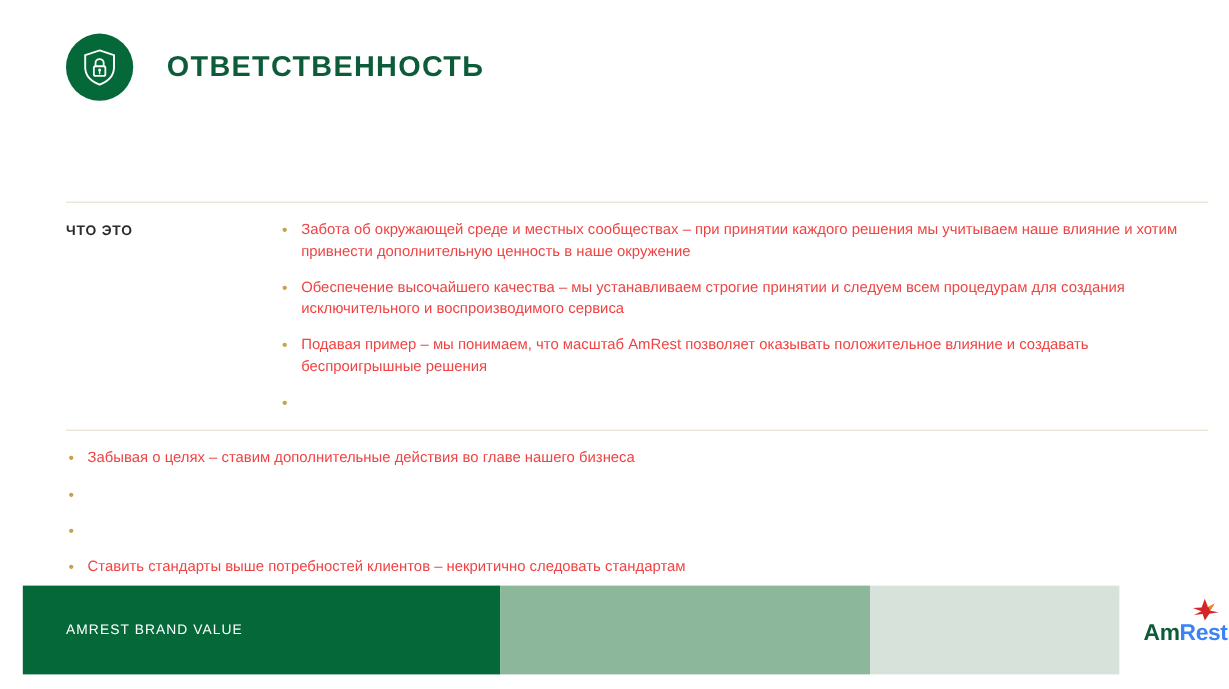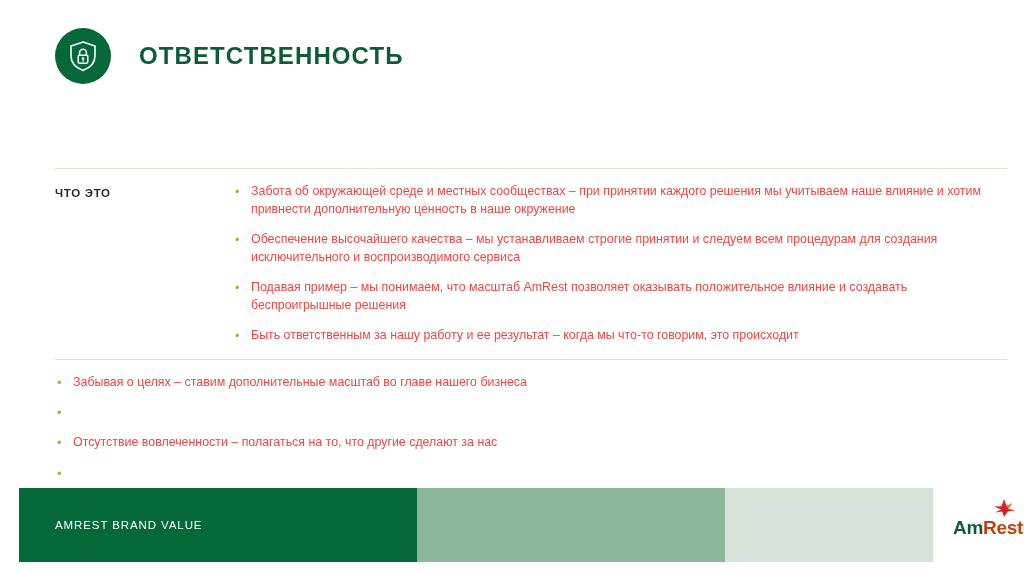--- a/index.html
+++ b/index.html
@@ -128,21 +128,21 @@
     position: relative;
     text-align: center;
     padding-top: 6px;
   }
   .logo-word {
     font-size: 19px;
     font-weight: bold;
     color: #0d5c39;
     letter-spacing: -0.3px;
   }
-  .logo-word .rest { color: #c2410c; }
+  .logo-word .rest { color: #3b82f6; }
   .logo-spark {
     position: absolute;
     top: -13px;
     right: 6px;
   }
 </style>
 </head>
 <body>
 
 <div class="slide">
@@ -176,42 +176,41 @@
         <div class="bullet">
           <span class="dot">•</span>
           <span class="btext">Обеспечение высочайшего качества – мы устанавливаем строгие принятии и следуем всем процедурам для создания исключительного и воспроизводимого сервиса</span>
         </div>
         <div class="bullet">
           <span class="dot">•</span>
           <span class="btext">Подавая пример – мы понимаем, что масштаб AmRest позволяет оказывать положительное влияние и создавать беспроигрышные решения</span>
         </div>
         <div class="bullet">
           <span class="dot">•</span>
-          <span class="btext">Быть ответственным за нашу работу и ее результат – когда мы что-то говорим, это происходит</span>
         </div>
       </div>
     </div>
 
     <div class="rule"></div>
 
     <div class="row">
       <div class="bullets">
         <div class="bullet">
           <span class="dot">•</span>
-          <span class="btext">Забывая о целях – ставим дополнительные масштаб во главе нашего бизнеса</span>
-        </div>
-        <div class="bullet">
-          <span class="dot">•</span>
-        </div>
-        <div class="bullet">
-          <span class="dot">•</span>
-          <span class="btext">Отсутствие вовлеченности – полагаться на то, что другие сделают за нас</span>
-        </div>
-        <div class="bullet">
-          <span class="dot">•</span>
+          <span class="btext">Забывая о целях – ставим дополнительные действия во главе нашего бизнеса</span>
+        </div>
+        <div class="bullet">
+          <span class="dot">•</span>
+        </div>
+        <div class="bullet">
+          <span class="dot">•</span>
+        </div>
+        <div class="bullet">
+          <span class="dot">•</span>
+          <span class="btext">Ставить стандарты выше потребностей клиентов – некритично следовать стандартам</span>
         </div>
       </div>
     </div>
 
     <div class="rule"></div>
   </div>
 
   <div class="footer">
     <div class="f1">
       <span>AMREST BRAND VALUE</span>

